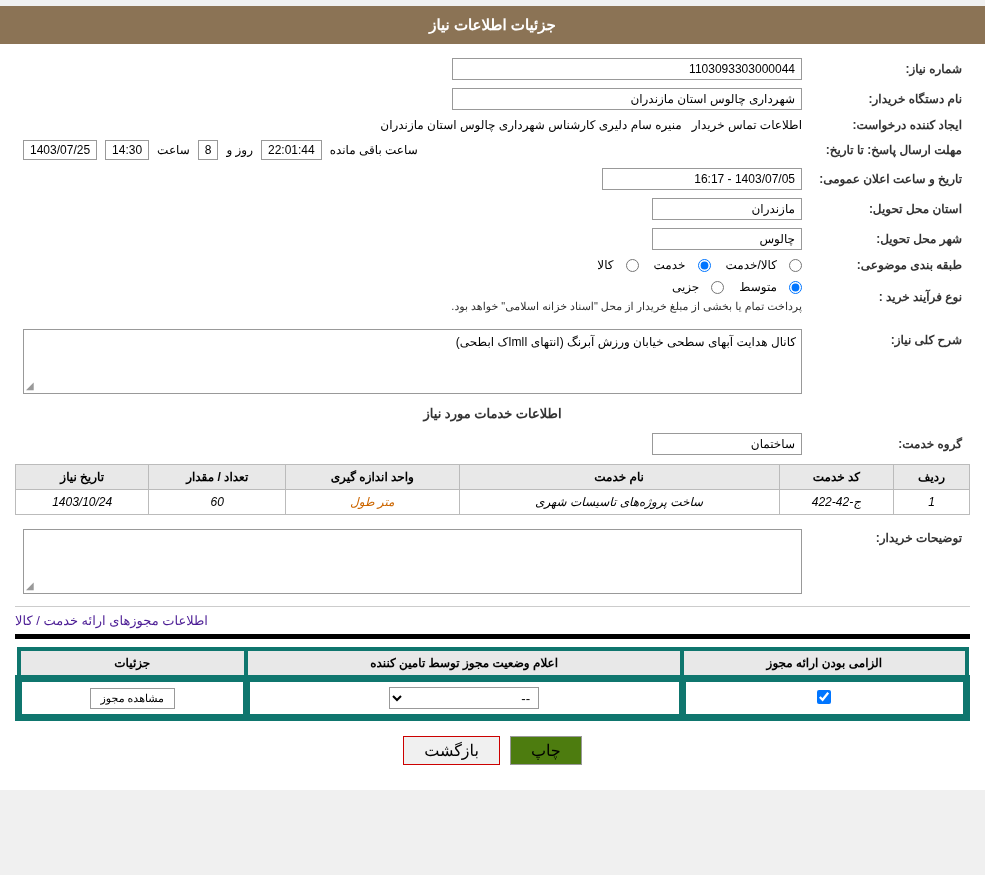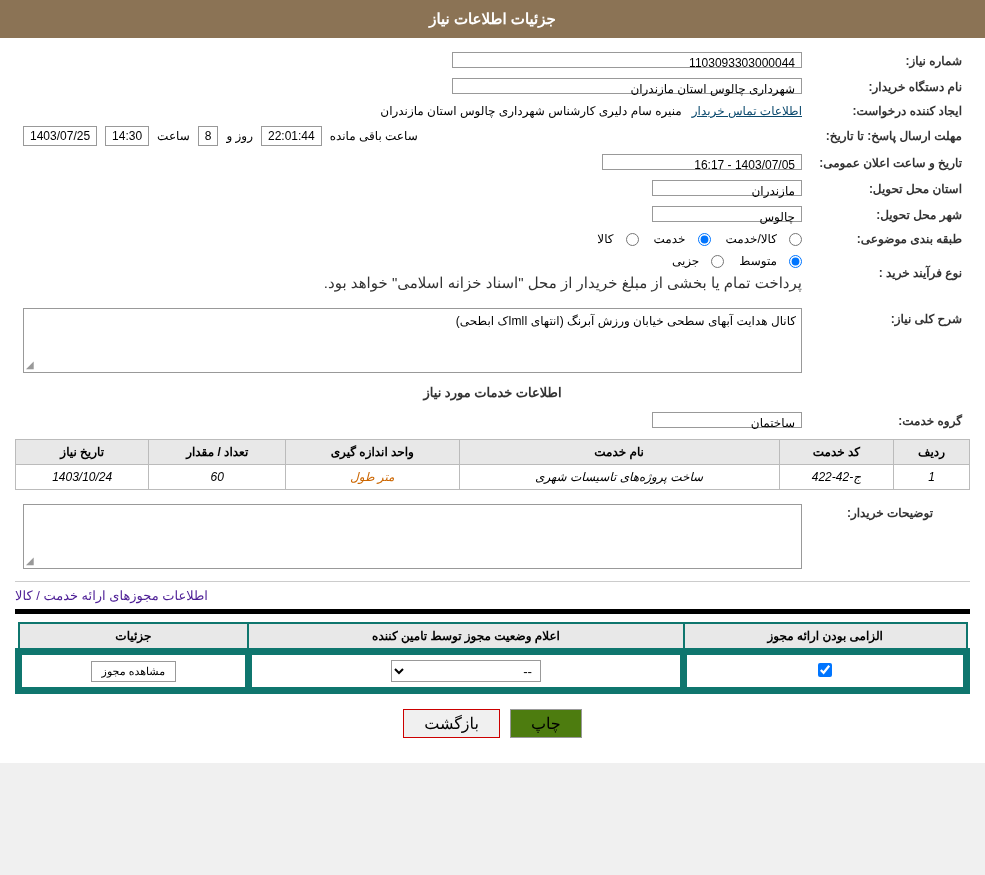--- a/index.html
+++ b/index.html
@@ -4,21 +4,21 @@
   <style>
     * { box-sizing: border-box; margin: 0; padding: 0; }
     body {
       font-family: Tahoma, Arial, sans-serif;
       font-size: 12px;
       background: #f0f0f0;
       direction: rtl;
     }
     .page-wrapper {
       max-width: 985px;
-      margin: 0 auto;
+      margin: 6px auto;
       background: #fff;
     }
     .header-bar {
       background: #8B7355;
       color: #fff;
       text-align: center;
       padding: 10px;
       font-size: 15px;
       font-weight: bold;
     }
@@ -42,31 +42,30 @@
     }
     .value-cell {
       text-align: right;
     }
     .input-box {
       border: 1px solid #999;
       padding: 3px 6px;
       background: #fff;
       display: inline-block;
       min-width: 200px;
-      height: 16px;
+      height: 22px;
     }
     .input-box-wide {
       min-width: 350px;
     }
     .input-box-medium {
       min-width: 150px;
     }
     .blue-link {
-      color: #0c4a6e;
-      text-decoration: underline;
+      color: #000000;
       cursor: pointer;
     }
     .date-box {
       border: 1px solid #999;
       padding: 2px 6px;
       background: #fff;
       display: inline-block;
     }
     .row-flex {
       display: flex;
@@ -102,21 +101,21 @@
       text-align: center;
       font-style: italic;
     }
     .permits-table {
       width: 100%;
       border-collapse: collapse;
       margin-top: 5px;
     }
     .permits-table th {
       background: #e8e8e8;
-      border: 2px solid #0f766e;
+      border: 4px solid #0f766e;
       padding: 5px 8px;
       text-align: center;
       font-weight: bold;
     }
     .permits-table td {
       border: 7px solid #0f766e;
       padding: 5px 8px;
       text-align: center;
     }
     .btn {
@@ -300,21 +299,21 @@
             <div class="radio-group">
               <div class="radio-item">
                 <input type="radio" name="process" checked="" style="">
                 <span>متوسط</span>
               </div>
               <div class="radio-item">
                 <input type="radio" name="process" style="">
                 <span>جزیی</span>
               </div>
             </div>
-            <div style="color:#333; font-size:15px; margin-top:2px;">پرداخت تمام یا بخشی از مبلغ خریدار از محل "اسناد خزانه اسلامی" خواهد بود.</div>
+            <div style="color:#333; font-size:11px; margin-top:2px;">پرداخت تمام یا بخشی از مبلغ خریدار از محل "اسناد خزانه اسلامی" خواهد بود.</div>
           </div>
         </td>
       </tr>
     </tbody>
       </table>
 
     <table class="info-table" style="margin-top:8px;">
       <tbody>
           <tr>
         <td class="label-cell" style="vertical-align:top; padding-top:8px;">شرح کلی نیاز:</td>
@@ -362,21 +361,21 @@
       <td style="color:#cc6600;">متر طول</td>
       <td>60</td>
       <td>1403/10/24</td>
     </tr>
         </tbody>
     </table>
 
     <table class="info-table" style="margin-top:10px;">
       <tbody>
           <tr>
-        <td class="label-cell" style="vertical-align:top; padding-top:6px;text-align:center;">توضیحات خریدار:</td>
+        <td class="label-cell" style="vertical-align:top; padding-top:6px;">توضیحات خریدار:</td>
         <td class="value-cell">
           <div class="description-box-wrapper">
             <span class="resize-handle">◢</span>
           </div>
         </td>
       </tr>
     </tbody>
       </table>
 
     <div class="section-divider-title">

